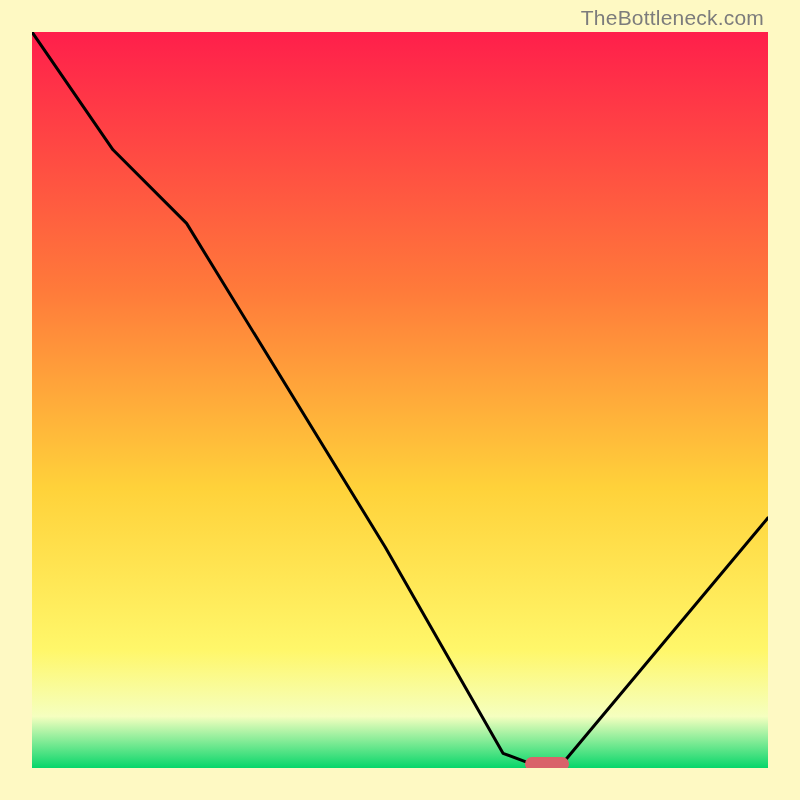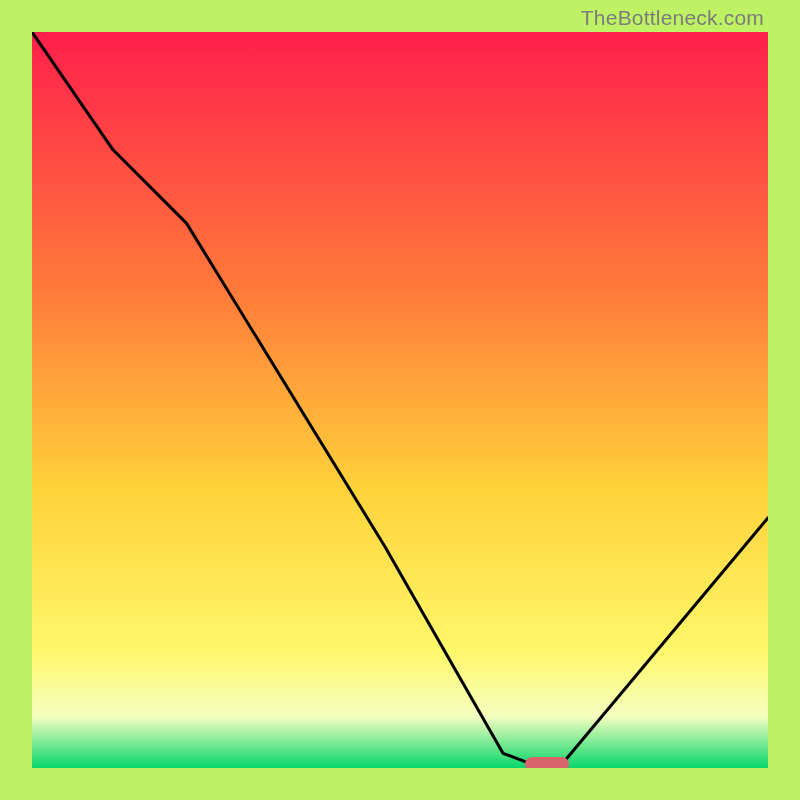--- a/index.html
+++ b/index.html
@@ -10,21 +10,21 @@
     background: #000;
     overflow: hidden;
     font-family: Arial, Helvetica, sans-serif;
   }
   .frame {
     position: absolute;
     left: 0;
     top: 0;
     width: 800px;
     height: 800px;
-    background: #bef264;
+    background: #fef9c3;
   }
   .plot-area {
     position: absolute;
     left: 32px;
     top: 32px;
     width: 736px;
     height: 736px;
     overflow: hidden;
   }
   .gradient {

